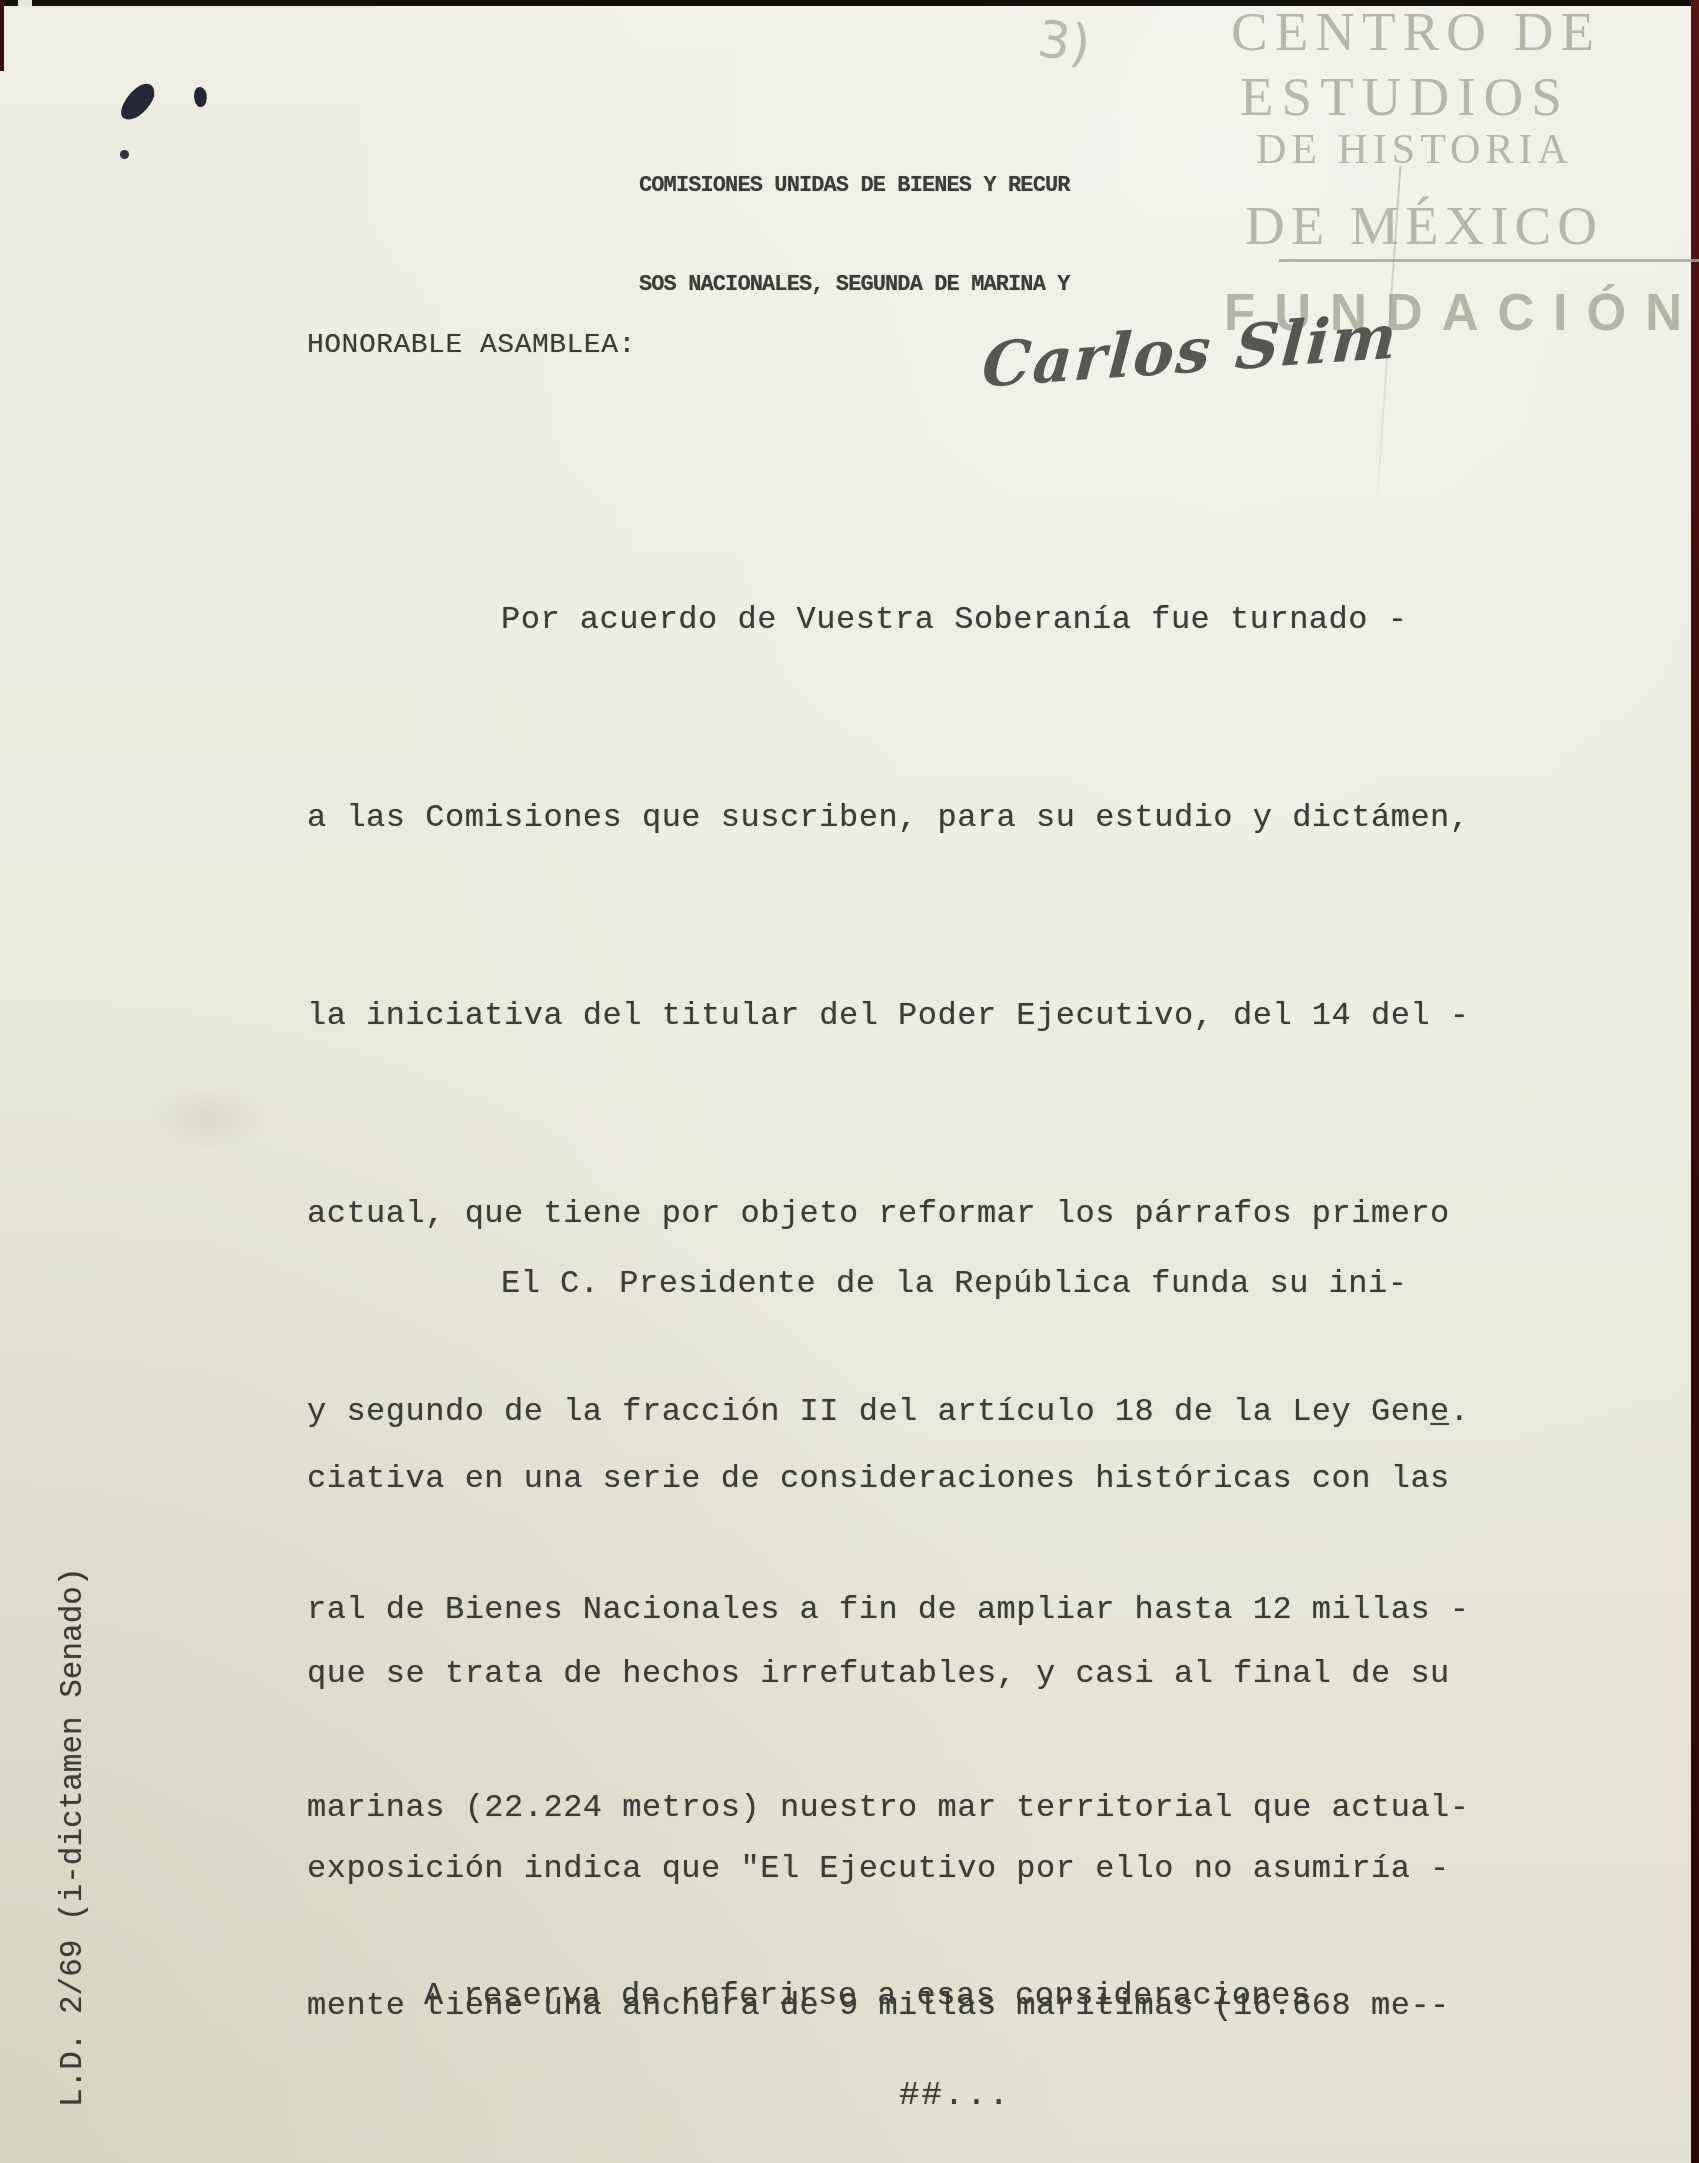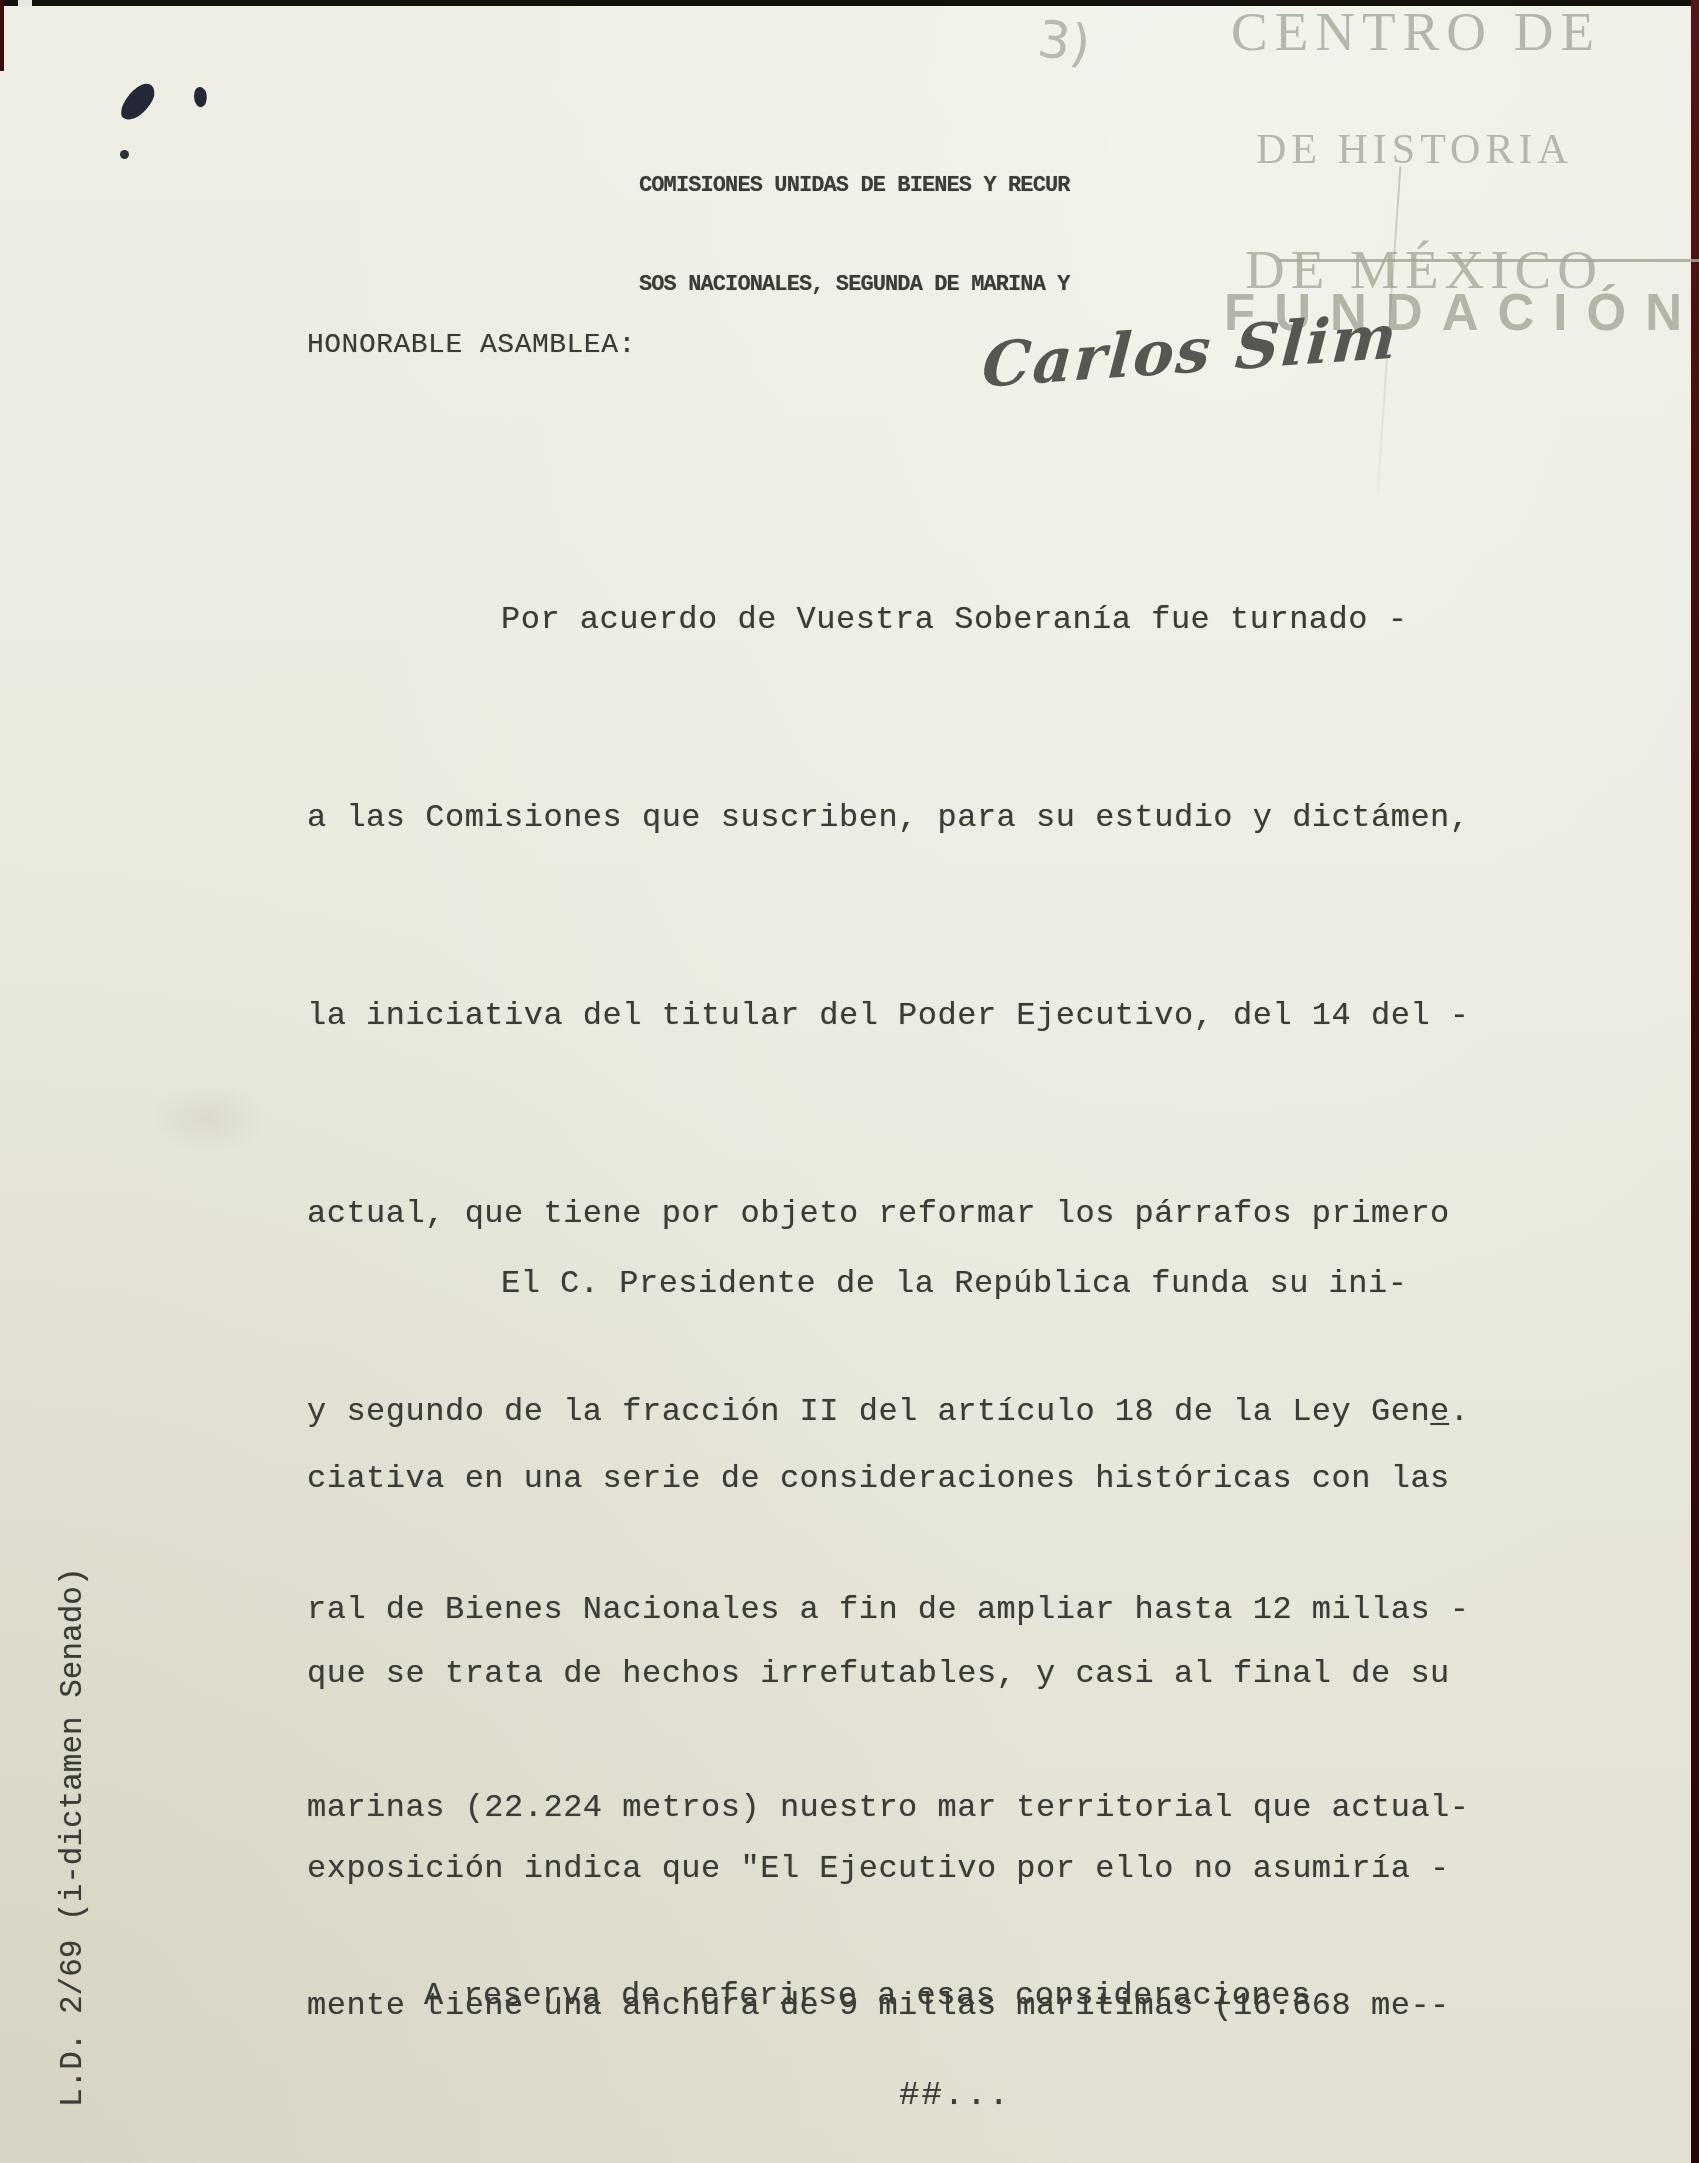--- a/index.html
+++ b/index.html
@@ -38,21 +38,21 @@
     font-size:31px;letter-spacing:0;white-space:pre;
     transform:rotate(-90deg);transform-origin:left top;
     text-shadow:0 0 1px rgba(59,59,55,0.45);
   }
 
   
   .wm{position:absolute;font-family:"Liberation Serif", serif;color:rgba(170,173,157,0.85);white-space:pre;}
   .wm-centro{left:1231px;top:0px;font-size:55px;letter-spacing:7px;}
   .wm-estudios{left:1240px;top:65px;font-size:55px;letter-spacing:8px;}
   .wm-historia{left:1256px;top:125px;font-size:42px;letter-spacing:5px;}
-  .wm-mexico{left:1245px;top:194px;font-size:55px;letter-spacing:6px;margin-top:44px;}
+  .wm-mexico{left:1245px;top:194px;font-size:55px;letter-spacing:6px;}
   .wm-rule{position:absolute;left:1279px;top:259px;width:421px;height:3px;background:rgba(166,169,152,0.85);}
   .wm-fundacion{position:absolute;left:1224px;top:283px;font-family:"Liberation Sans", sans-serif;
     font-size:51px;letter-spacing:19px;font-weight:700;color:rgba(172,175,159,0.9);white-space:pre;text-align:center;}
   .wm-hand3{position:absolute;left:1038px;top:12px;font-family:"DejaVu Sans", sans-serif;
     font-size:51px;color:rgba(168,172,155,0.8);transform:rotate(7deg);}
   .wm-signature{
     position:absolute;left:982px;top:315px;
     font-family:"DejaVu Serif", serif;font-style:italic;font-weight:bold;
     font-size:61px;color:#565752;transform:rotate(-4deg) skewX(-8deg);
     letter-spacing:2px;
@@ -74,20 +74,21 @@
 
 <div class="page">
 
   <div class="edge-top"></div>
   <div class="edge-top-notch"></div>
   <div class="edge-right"></div>
   <div class="edge-left-top"></div>
 
   <div class="wm wm-centro">CENTRO DE</div>
   <div class="wm-hand3">3)</div>
+  <div class="wm wm-estudios">ESTUDIOS</div>
   <div class="wm wm-historia">DE HISTORIA</div>
   <div class="wm wm-mexico">DE MÉXICO</div>
   <div class="wm-rule"></div>
   <div class="wm-fundacion">FUNDACIÓN</div>
   <div class="wm-signature">Carlos Slim</div>
 
   <div class="header-block type">
     <div>COMISIONES UNIDAS DE BIENES Y RECUR</div>
     <div>SOS NACIONALES, SEGUNDA DE MARINA Y</div>
   </div>

